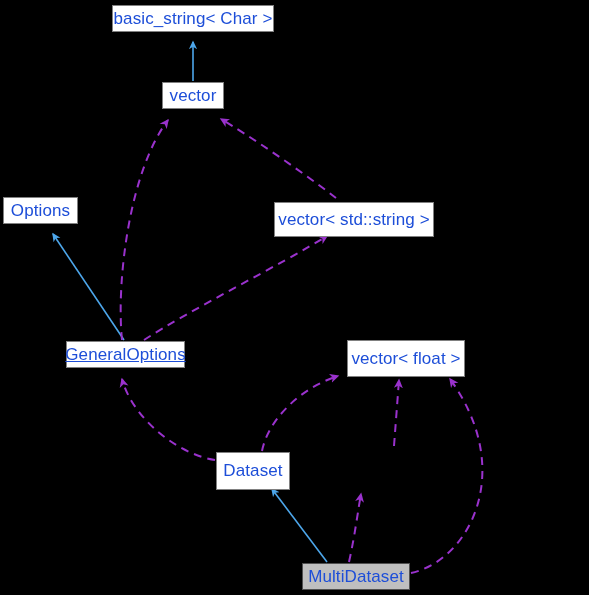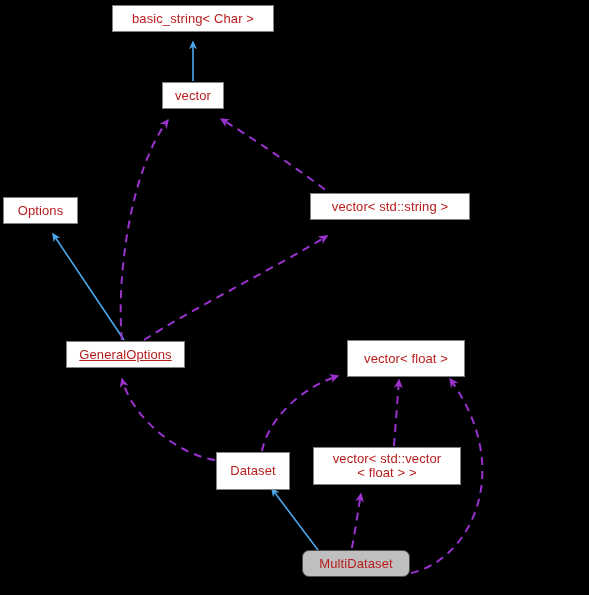--- a/index.html
+++ b/index.html
@@ -25,23 +25,23 @@
   }
   .node-box {
     position: absolute;
     box-sizing: border-box;
     background: #ffffff;
     border: 1px solid #808080;
     display: flex;
     align-items: center;
     justify-content: center;
     text-align: center;
-    color: #b91c1c;
+    color: #1d4ed8;
     font-family: "Liberation Sans", sans-serif;
-    font-size: 13px;
+    font-size: 17px;
     line-height: 14px;
     letter-spacing: 0.1px;
     white-space: pre;
     z-index: 5;
   }
   .node-box.focus {
     background: #bfbfbf;
     border: 1px solid #505050;
   }
   .node-label {
@@ -91,38 +91,34 @@
   </div>
 
   <div class="node-box" style="left:162px; top:82px; width:62px; height:27px;">
     <span class="node-label">vector</span>
   </div>
 
   <div class="node-box" style="left:3px; top:197px; width:75px; height:27px;align-items:center;">
     <span class="node-label">Options</span>
   </div>
 
-  <div class="node-box" style="left:274px; top:193px; width:160px; height:27px;margin-left:36px;">
+  <div class="node-box" style="left:274px; top:202px; width:160px; height:35px;">
     <span class="node-label">vector&lt; std::string &gt;</span>
   </div>
 
   <div class="node-box" style="left:66px; top:341px; width:119px; height:27px;text-decoration:underline;">
     <span class="node-label">GeneralOptions</span>
   </div>
 
   <div class="node-box" style="left:347px; top:340px; width:118px; height:37px;">
     <span class="node-label">vector&lt; float &gt;</span>
   </div>
 
   <div class="node-box" style="left:216px; top:452px; width:74px; height:38px;">
     <span class="node-label">Dataset</span>
   </div>
 
-  <div class="node-box" style="left:313px; top:447px; width:148px; height:38px;">
-    <span class="node-label">vector&lt; std::vector
-&lt; float &gt; &gt;</span>
-  </div>
 
-  <div class="node-box focus" style="left:302px; top:550px; width:108px; height:27px;border-radius:7px;">
+  <div class="node-box focus" style="left:302px; top:563px; width:108px; height:27px;">
     <span class="node-label">MultiDataset</span>
   </div>
 
 </div>
 
 </body></html>

